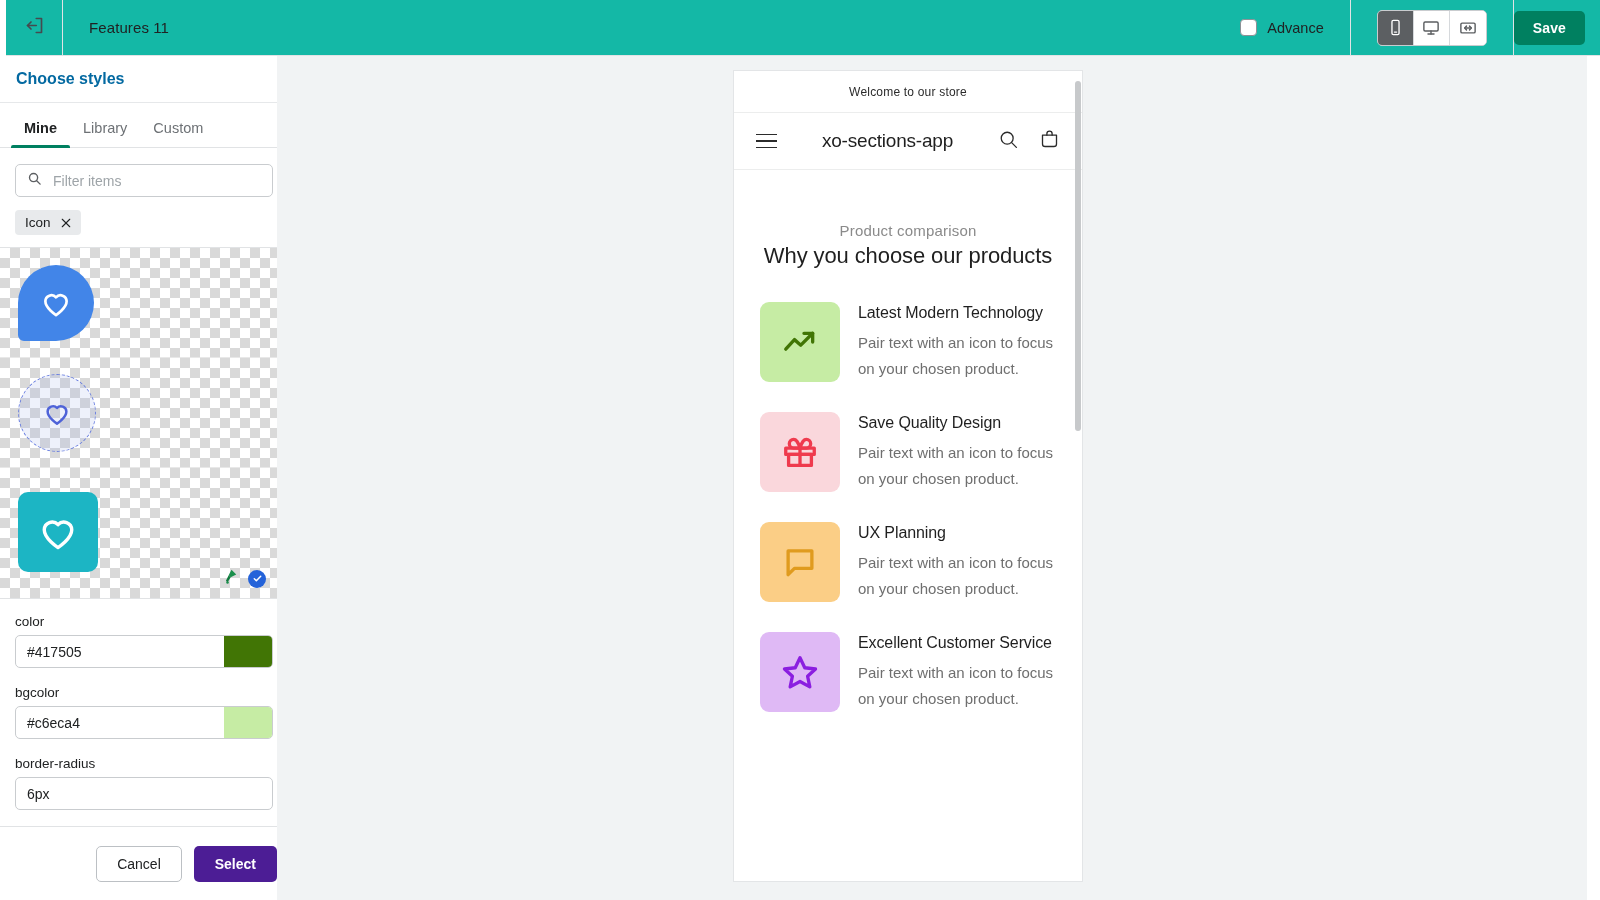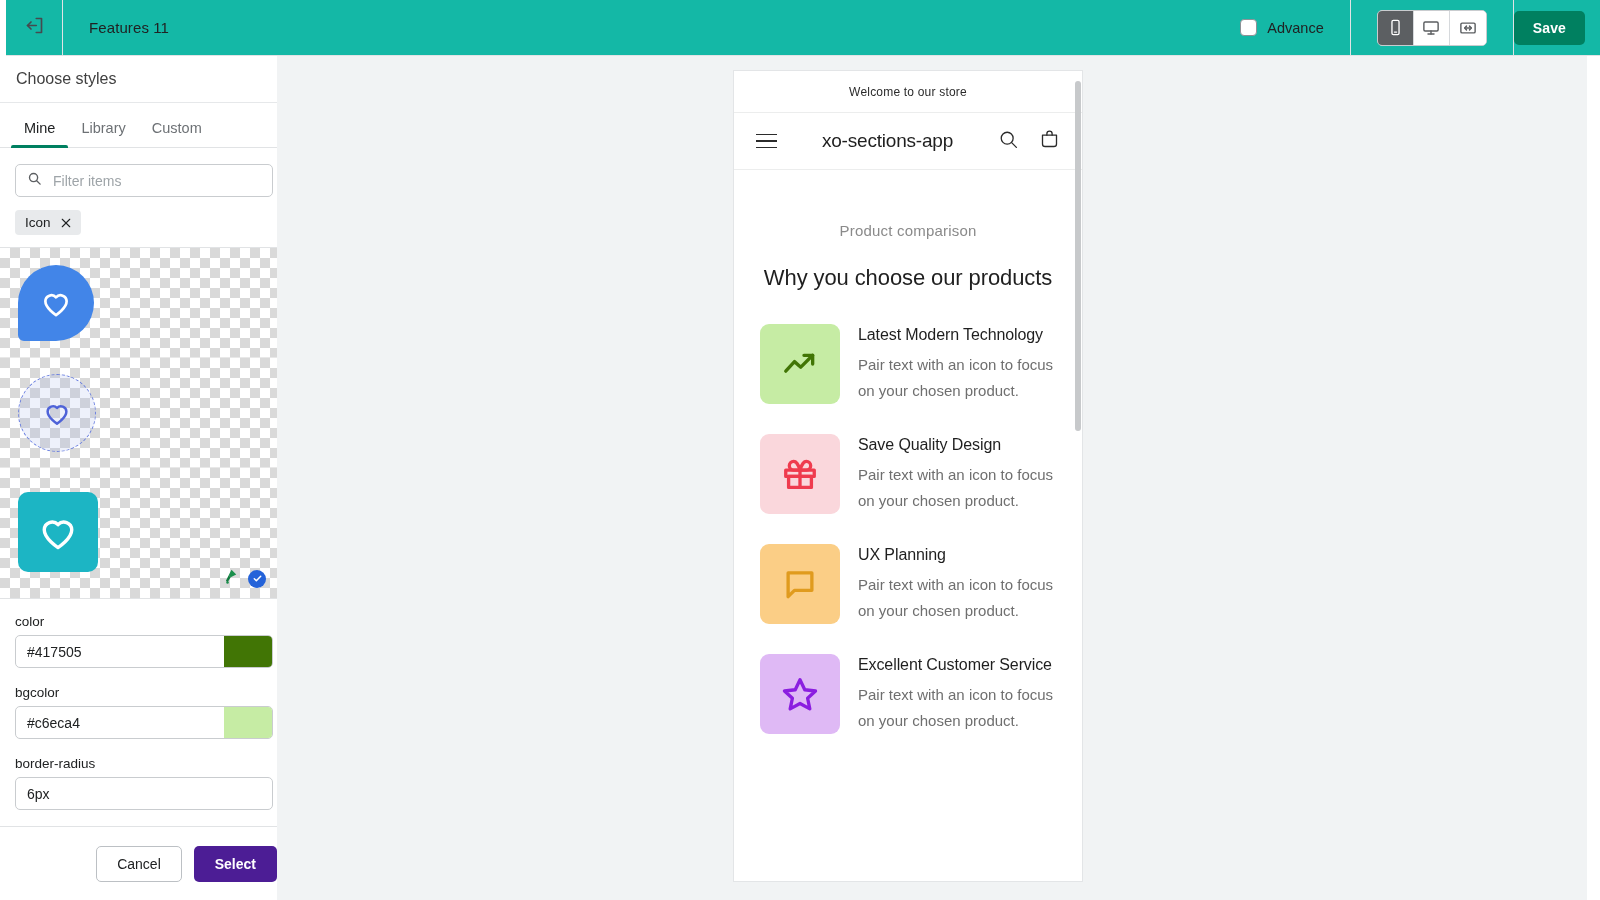--- a/index.html
+++ b/index.html
@@ -90,39 +90,39 @@
     width: 289px; height: 844px;
     background: #ffffff;
     border-right: 1px solid #e1e3e5;
     display: flex; flex-direction: column;
   }
   .panel-header {
     height: 47px;
     display: flex; align-items: center;
     padding: 0 16px;
     font-size: 16px;
-    font-weight: normal;
-    color: #404040;
+    font-weight: bold;
+    color: #0369a1;
     border-bottom: 1px solid #e6e8ea;
   }
   .tabs {
     display: flex; align-items: flex-end;
     height: 45px;
     padding: 0 11px;
     border-bottom: 1px solid #e1e3e5;
     position: relative;
   }
   .tab {
     font-size: 14.5px;
     color: #6d7175;
     padding: 0 13px 11px 13px;
     cursor: pointer;
     position: relative;
   }
-  .tab.active { color: #202223; font-weight: normal; }
+  .tab.active { color: #202223; font-weight: bold; }
   .tab.active::after {
     content: "";
     position: absolute;
     left: 0; right: 0; bottom: -1px;
     height: 3px;
     background: #008060;
     border-radius: 2px 2px 0 0;
   }
 
   .filter-area { padding: 16px 15px 0 15px; }
@@ -330,21 +330,21 @@
     letter-spacing: -.2px;
   }
   .hdr-icons { display: flex; align-items: center; gap: 20px; }
 
   .section-body { padding: 52px 26px 0 26px; }
   .eyebrow {
     text-align: center;
     font-size: 15px;
     color: #8a8a8a;
     letter-spacing: .2px;
-    margin-bottom: 26px;
+    margin-bottom: 4px;
   }
   .section-title {
     text-align: center;
     font-size: 22px;
     color: #1f1f1f;
     line-height: 1.22;
     font-weight: normal;
     margin: 0 0 32px 0;
     letter-spacing: -.1px;
   }

